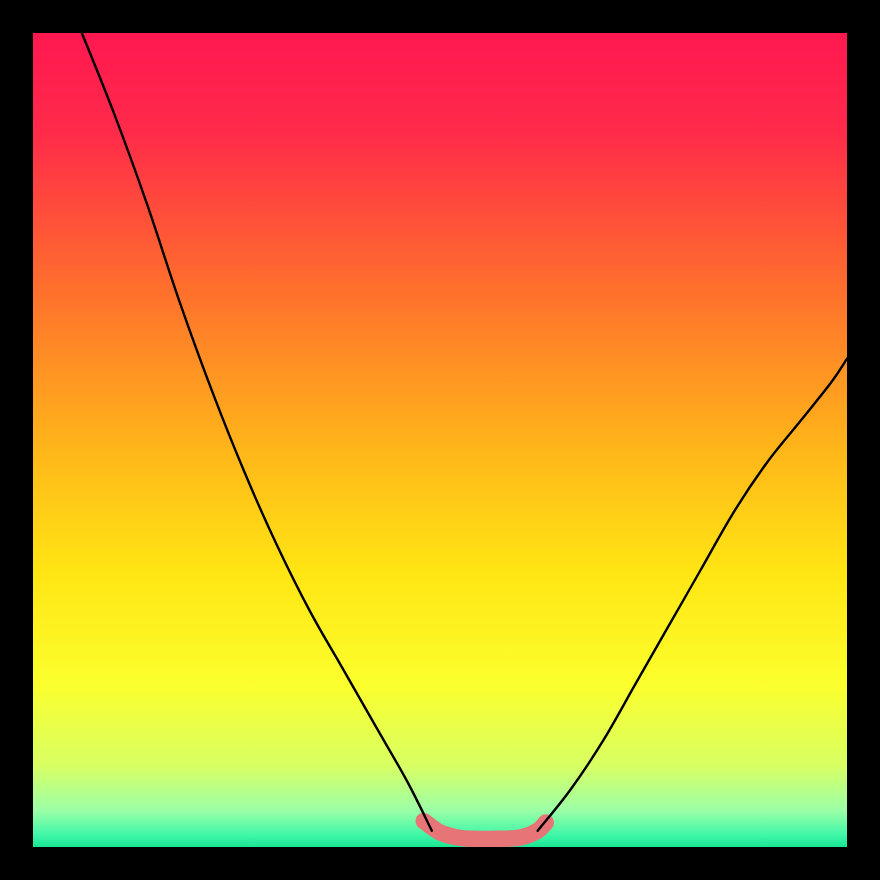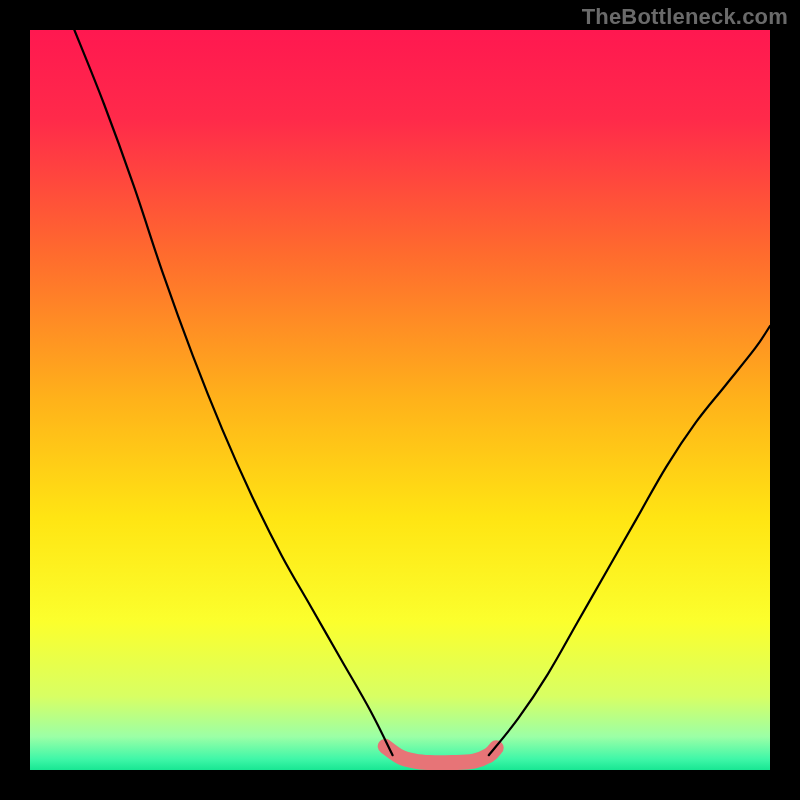--- a/index.html
+++ b/index.html
@@ -34,21 +34,20 @@
     font-weight: 600;
     color: #6a6a6a;
     letter-spacing: 0.2px;
   }
   svg { display: block; }
 </style>
 </head>
 <body>
 
 <div class="frame">
-  <div class="watermark">TheBottleneck.com</div>
   <div class="plot">
     <svg id="chart-svg" width="740" height="740" viewBox="0 0 740 740" preserveAspectRatio="none">
         <defs>
           <linearGradient id="bg-grad" x1="0" y1="0" x2="0" y2="1">
             <stop offset="0%" stop-color="#ff1850"></stop>
             <stop offset="12%" stop-color="#ff2a4a"></stop>
             <stop offset="30%" stop-color="#ff6a2e"></stop>
             <stop offset="50%" stop-color="#ffb21a"></stop>
             <stop offset="66%" stop-color="#ffe513"></stop>
             <stop offset="80%" stop-color="#fbff2d"></stop>

